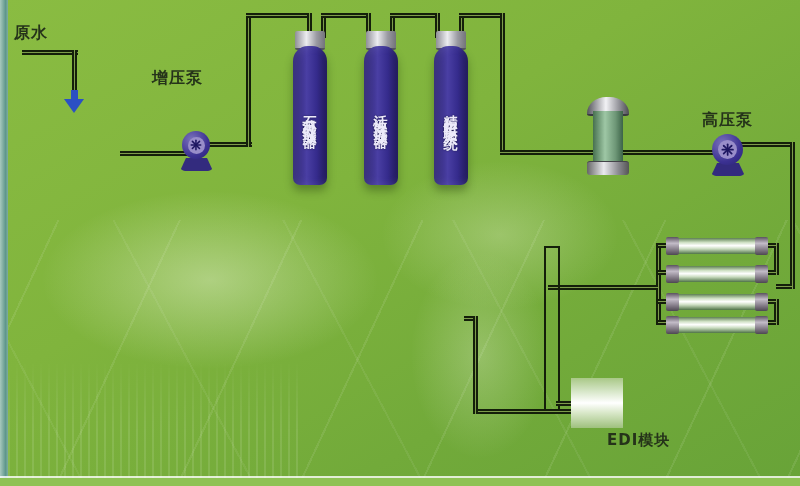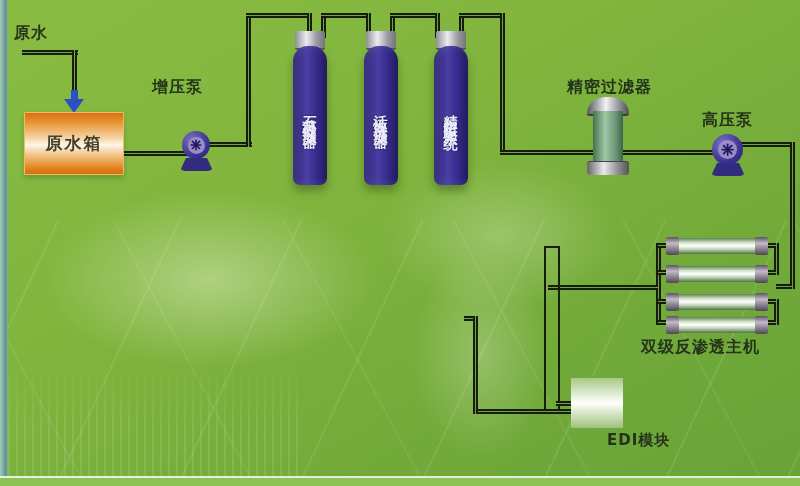--- a/index.html
+++ b/index.html
@@ -144,23 +144,20 @@
   <div class="ph" style="left:658px;top:299px;width:10px;"></div>
   <div class="ph" style="left:658px;top:320px;width:10px;"></div>
 
   <div class="ph" style="left:548px;top:285px;width:110px;"></div>
   <div class="prect" style="left:544px;top:246px;width:12px;height:162px;"></div>
   <div class="ph" style="left:556px;top:401px;width:18px;"></div>
   <div class="ph" style="left:474px;top:409px;width:100px;"></div>
   <div class="ph" style="left:464px;top:316px;width:14px;"></div>
   <div class="pv" style="left:473px;top:316px;height:98px;"></div>
 
-  <div class="otank" style="left:24px;top:112px;width:98px;height:61px;">
-    <span class="otxt">原水箱</span>
-  </div>
 
   <div class="pump" style="left:180px;top:131px;width:33px;height:40px;">
     <div class="pbase" style="left:0;top:27px;width:33px;height:13px;"></div>
     <div class="pcirc" style="left:2px;top:0;width:28px;height:28px;">
       <div class="pinner" style="width:17px;height:17px;">
         <svg class="spokes" viewBox="0 0 20 20">
             <g stroke="#1d1660" stroke-width="2.6" stroke-linecap="round">
               <line x1="10" y1="2" x2="10" y2="18"></line>
               <line x1="2" y1="10" x2="18" y2="10"></line>
               <line x1="4" y1="4" x2="16" y2="16"></line>
@@ -218,19 +215,17 @@
   </div>
   <div class="tube" style="top:317px;">
     <div class="tubecap l"></div>
     <div class="tubecap r"></div>
   </div>
 
 
   <div id="edi-box"></div>
 
   <div class="lbl" style="left:14px;top:23px;">原水</div>
-  <div class="lbl" style="left:152px;top:77px;font-family:Liberation Serif, serif;">增压泵</div>
-  <div class="lbl" style="left:567px;top:77px;">精密过滤器</div>
+  <div class="lbl" style="left:152px;top:68px;font-family:Liberation Serif, serif;">增压泵</div>
   <div class="lbl" style="left:702px;top:110px;">高压泵</div>
-  <div class="lbl" style="left:641px;top:337px;">双级反渗透主机</div>
   <div class="lbl" style="left:607px;top:431px;font-size:15px;">EDI模块</div>
 
 </div>
 
 </body></html>

